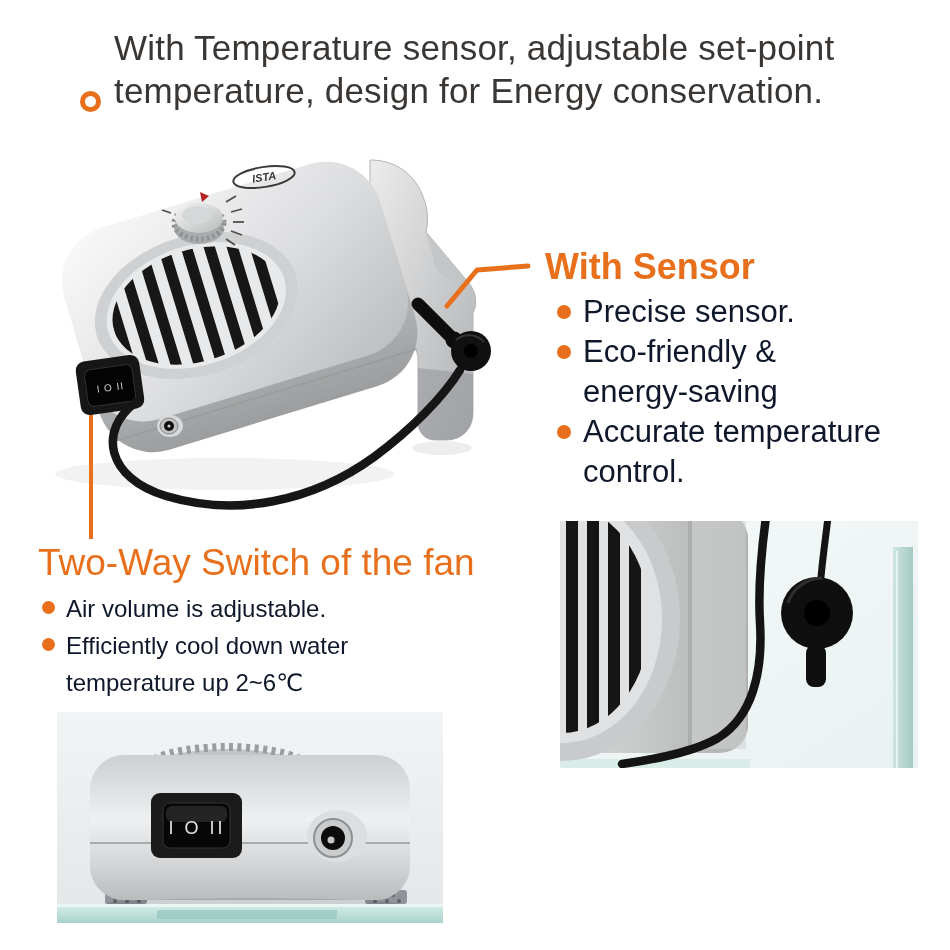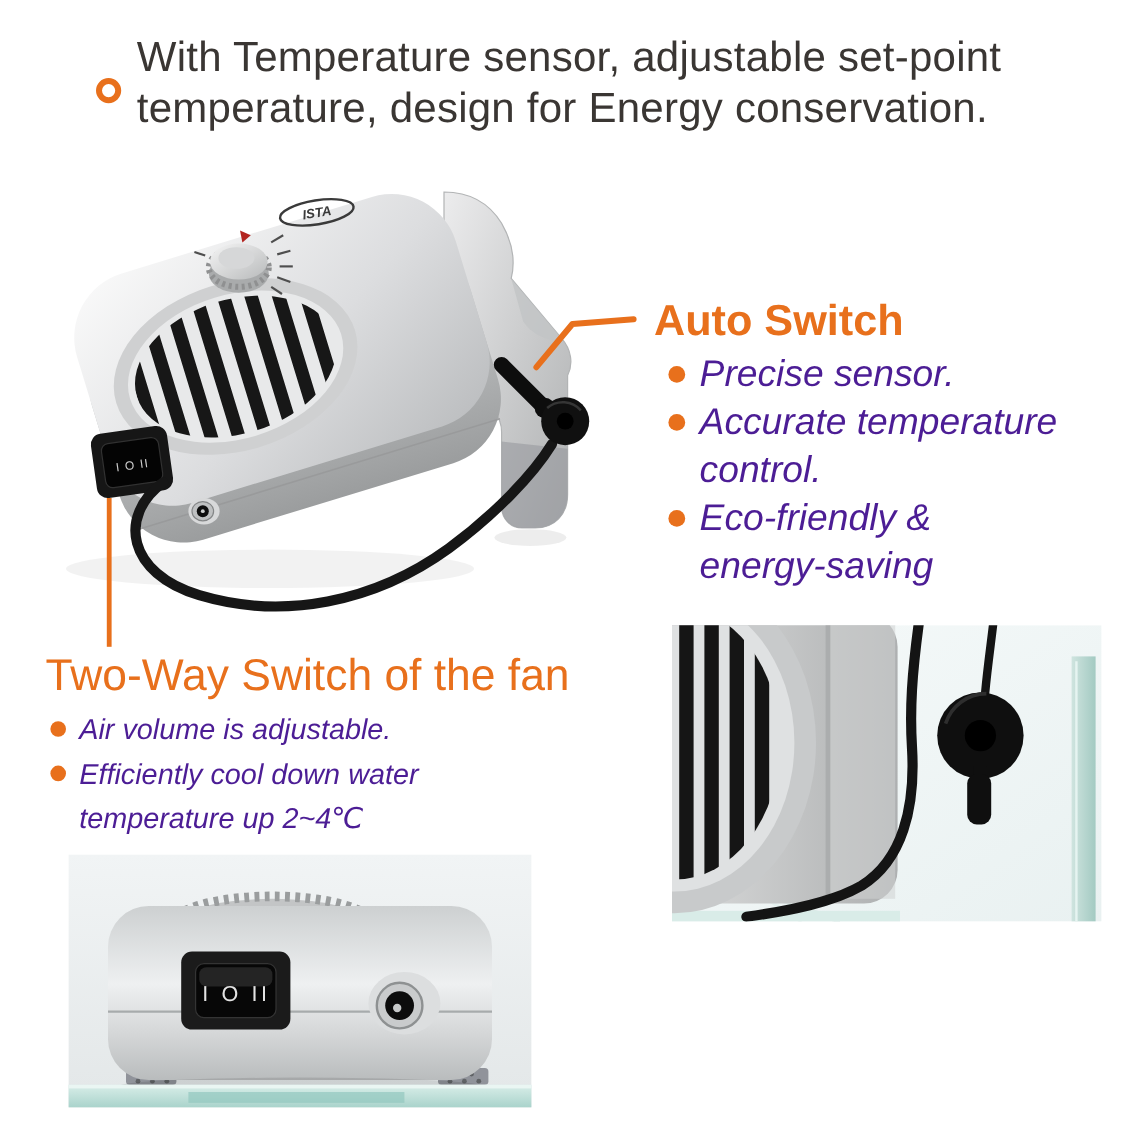--- a/index.html
+++ b/index.html
@@ -1,32 +1,32 @@
 <!DOCTYPE html>
 <html><head>
 <meta charset="utf-8">
 <style>
   html,body{margin:0;padding:0;background:#ffffff;}
   body{width:950px;height:950px;position:relative;overflow:hidden;
        font-family:"Liberation Sans","DejaVu Sans",sans-serif;}
   .abs{position:absolute;}
 
   
-  .intro{left:80px;top:26px;display:flex;align-items:center;width:850px;}
+  .intro{left:80px;top:26px;display:flex;align-items:flex-end;width:850px;}
   .ring{width:11px;height:11px;border:5px solid #e8701c;border-radius:50%;
         margin:13px 13px 0 0;flex:0 0 auto;}
   .intro p{margin:0;font-size:35px;line-height:43px;color:#3a3633;
            white-space:pre-line;letter-spacing:0.2px;}
 
   
   .auto{left:545px;top:246px;width:390px;}
   .auto h2{margin:0 0 4px 0;font-size:36px;line-height:42px;color:#e8701c;font-weight:bold;}
   .feat-list{list-style:none;margin:0;padding:0;}
   .feat-list li{position:relative;padding-left:38px;font-size:31px;line-height:40px;
-                color:#4c1d95;white-space:pre-line;font-style:italic;}
+                color:#0f172a;white-space:pre-line;}
   .feat-list .dot{position:absolute;left:12px;top:13px;width:14px;height:14px;
                   border-radius:50%;background:#e8701c;}
 
   
   .two{left:38px;top:542px;width:530px;}
   .two h2{margin:0 0 6px 0;font-size:37px;line-height:42px;color:#e8701c;font-weight:normal;}
   .two .feat-list li{padding-left:28px;font-size:24px;line-height:37px;}
   .two .feat-list .dot{left:4px;top:11px;width:13px;height:13px;}
 
   .vline{left:89px;top:415px;width:4px;height:124px;background:#e8701c;}
@@ -140,38 +140,38 @@
     <circle cx="414" cy="210" r="8.5" fill="#0d0d0d"></circle>
     <circle cx="431" cy="221" r="20" fill="#101010"></circle>
     <path d="M 416,210 A 20 20 0 0 1 444,212" stroke="#353535" stroke-width="2" fill="none"></path>
     <circle cx="431" cy="221" r="7" fill="#000"></circle>
   </g>
 
   <polyline points="407,176 437,140 488,136" fill="none" stroke="#e8701c" stroke-width="5" stroke-linecap="round" stroke-linejoin="round"></polyline>
 </svg>
 
 <div class="abs auto">
-  <h2>Auto Switch</h2>
+  <h2>With Sensor</h2>
   <ul class="feat-list">
     <li><span class="dot"></span><span>Precise sensor.</span></li>
+    <li><span class="dot"></span><span>Eco-friendly &amp;
+energy-saving</span></li>
     <li><span class="dot"></span><span>Accurate temperature
 control.</span></li>
-    <li><span class="dot"></span><span>Eco-friendly &amp;
-energy-saving</span></li>
   </ul>
 </div>
 
 <div class="abs vline"></div>
 
 <div class="abs two">
   <h2>Two-Way Switch of the fan</h2>
   <ul class="feat-list">
     <li><span class="dot"></span><span>Air volume is adjustable.</span></li>
     <li><span class="dot"></span><span>Efficiently cool down water
-temperature up 2~4℃</span></li>
+temperature up 2~6℃</span></li>
   </ul>
 </div>
 
 <svg class="abs photo" style="left:57px;top:712px;" width="386" height="211" viewBox="0 0 386 211">
   <defs>
     <linearGradient id="bg2" x1="0" y1="0" x2="0" y2="1">
       <stop offset="0" stop-color="#f1f4f5"></stop>
         <stop offset="1" stop-color="#e3e7e8"></stop>
     </linearGradient>
     <linearGradient id="gradFront2" x1="0" y1="0" x2="0" y2="1">

